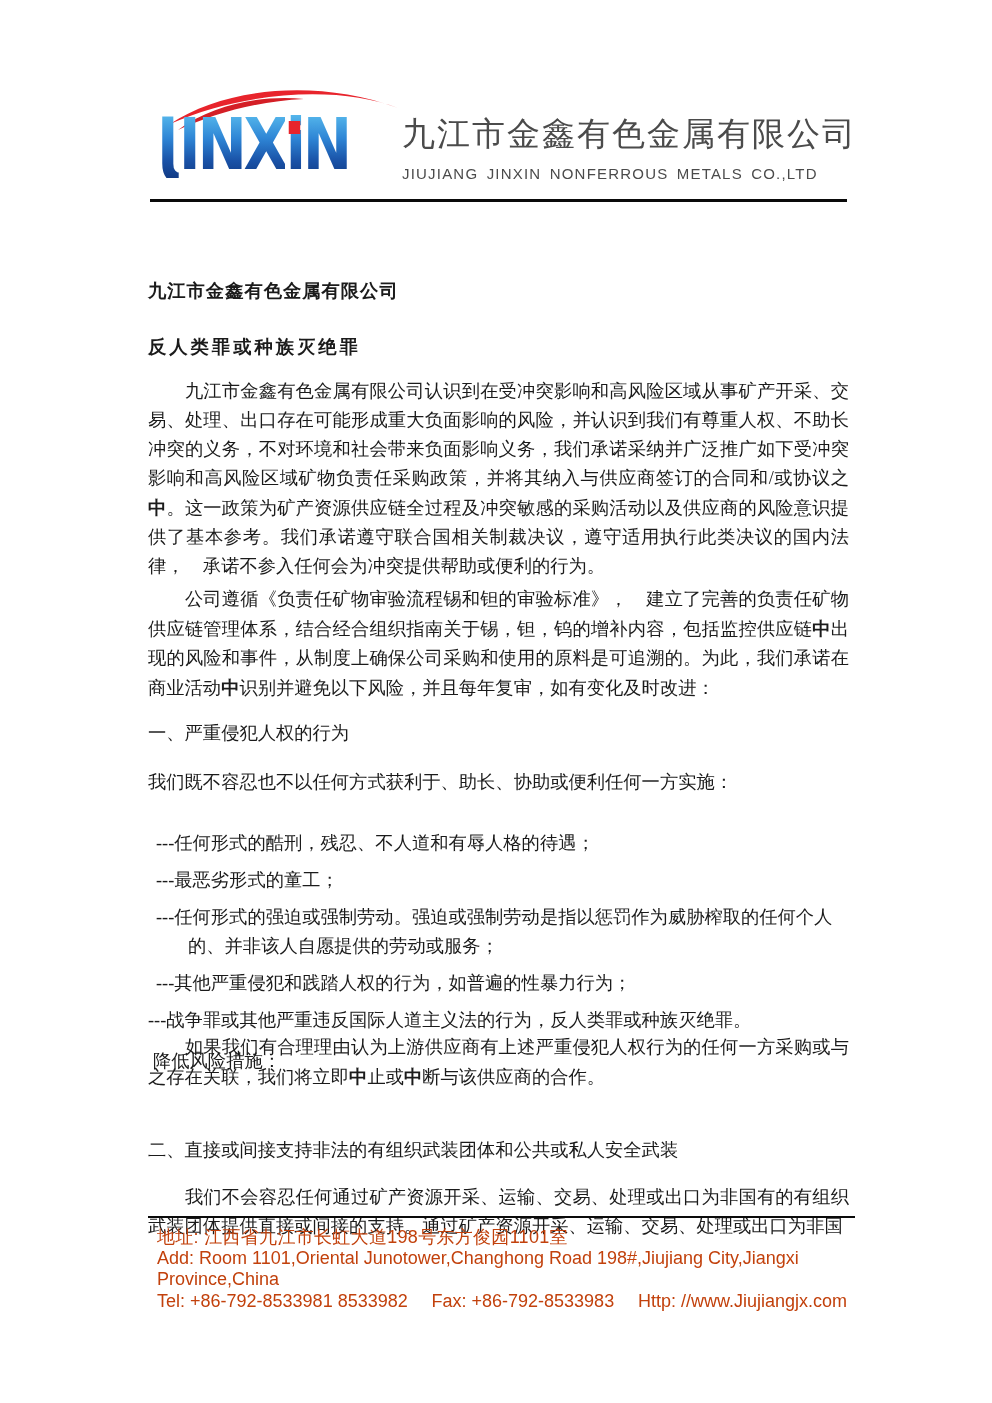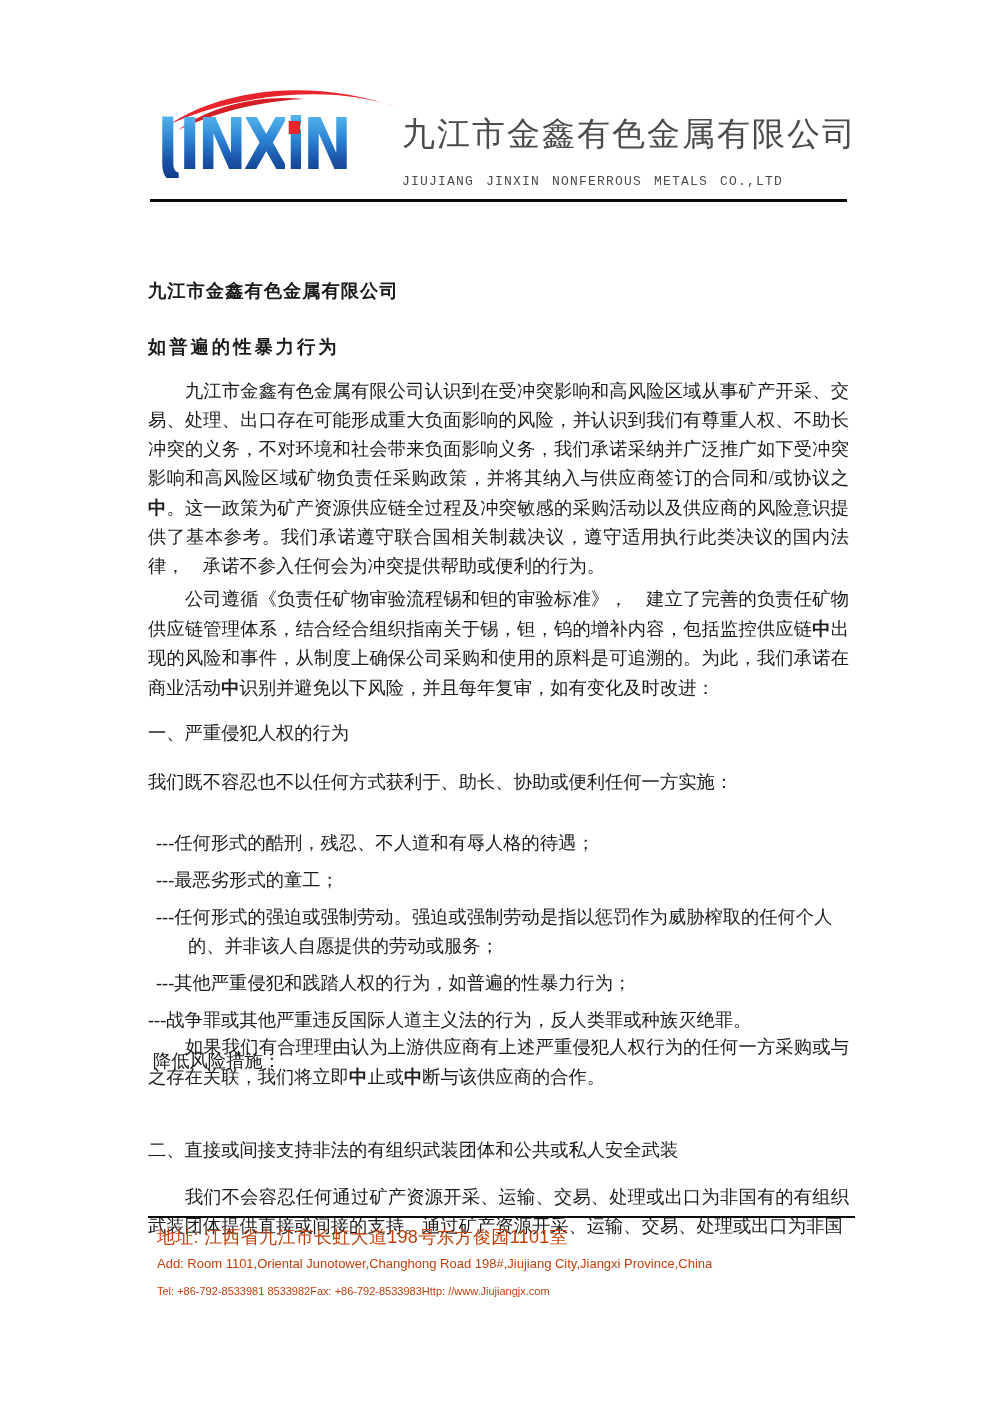--- a/index.html
+++ b/index.html
@@ -30,22 +30,22 @@
   .lt-i::after {
     content:""; position:absolute; left:4px; top:11px; width:14px; height:13px;
     background:#e8242c;
   }
   .header-names { position:absolute; left:402px; top:112px; width:450px; color:#4b4b4b; }
   .company-cn {
     font-family:"Liberation Sans", sans-serif;
     font-size:33px; letter-spacing:2px; white-space:nowrap; font-weight:400;
   }
   .company-en {
-    font-family:Liberation Mono, monospace;
-    font-size:13px; letter-spacing:1.2px; word-spacing:3px; margin-top:17px; white-space:nowrap;
+    font-family:Liberation Sans, sans-serif;
+    font-size:15px; letter-spacing:1.2px; word-spacing:3px; margin-top:8px; white-space:nowrap;
   }
   .rule { position:absolute; background:#0a0a0a; }
   .rule-top { left:150px; top:199px; width:697px; height:3px; }
   .rule-bottom { left:148px; top:1216px; width:707px; height:2px; }
 
   
   .doc-body .blk {
     position:absolute; left:148px; width:701px;
     font-size:18.3px; line-height:29px; text-align:justify;
   }
@@ -64,22 +64,22 @@
   .s2h { top:1136px; text-align:left; }
   .s2p { top:1183px; }
   .zh-mid { font-family:"DejaVu Sans", sans-serif; font-weight:700; }
 
   
   .footer {
     position:absolute; left:157px; top:1226px; width:690px;
     font-family:"Liberation Sans", sans-serif; color:#c2410c;
   }
   .f-cn { font-size:18px; line-height:22px; letter-spacing:0.3px; }
-  .f-en { font-size:13px; line-height:32px; }
-  .f-tel { font-size:11px; line-height:22px; display:flex; justify-content:flex-start; }
+  .f-en { font-size:18px; line-height:21px; }
+  .f-tel { font-size:18px; line-height:22px; display:flex; justify-content:space-between; }
 </style>
 </head>
 <body>
 
 <div class="page">
 
   <header>
     <div class="logo">
       <svg class="swoosh" width="238" height="52" viewBox="0 0 238 52">
         <path d="M4 42 C 58 6, 150 -4, 232 26 C 175 4, 80 8, 4 42 Z" fill="#e8242c"></path>
@@ -92,21 +92,21 @@
     <div class="header-names">
       <div class="company-cn">九江市金鑫有色金属有限公司</div>
       <div class="company-en">JIUJIANG JINXIN NONFERROUS METALS CO.,LTD</div>
     </div>
   </header>
 
   <div class="rule rule-top"></div>
 
   <div class="doc-body">
     <div class="blk title title-1">九江市金鑫有色金属有限公司</div>
-    <div class="blk title title-2">如普遍的性暴力行为</div>
+    <div class="blk title title-2">反人类罪或种族灭绝罪</div>
 
     <div class="blk p1">　　九江市金鑫有色金属有限公司认识到在受冲突影响和高风险区域从事矿产开采、交易、处理、出口存在可能形成重大负面影响的风险，并认识到我们有尊重人权、不助长冲突的义务，不对环境和社会带来负面影响义务，我们承诺采纳并广泛推广如下受冲突影响和高风险区域矿物负责任采购政策，并将其纳入与供应商签订的合同和/或协议之<span class="zh-mid">中</span>。这一政策为矿产资源供应链全过程及冲突敏感的采购活动以及供应商的风险意识提供了基本参考。我们承诺遵守联合国相关制裁决议，遵守适用执行此类决议的国内法律，　承诺不参入任何会为冲突提供帮助或便利的行为。</div>
     <div class="blk p2">　　公司遵循《负责任矿物审验流程锡和钽的审验标准》，　建立了完善的负责任矿物供应链管理体系，结合经合组织指南关于锡，钽，钨的增补内容，包括监控供应链<span class="zh-mid">中</span>出现的风险和事件，从制度上确保公司采购和使用的原料是可追溯的。为此，我们承诺在商业活动<span class="zh-mid">中</span>识别并避免以下风险，并且每年复审，如有变化及时改进：</div>
 
     <div class="blk s1h">一、严重侵犯人权的行为</div>
     <div class="blk s1intro">我们既不容忍也不以任何方式获利于、助长、协助或便利任何一方实施：</div>
 
     <div class="blk list">
       <div class="li li-hang">---任何形式的酷刑，残忍、不人道和有辱人格的待遇；</div>
       <div class="li li-hang">---最恶劣形式的童工；</div>

